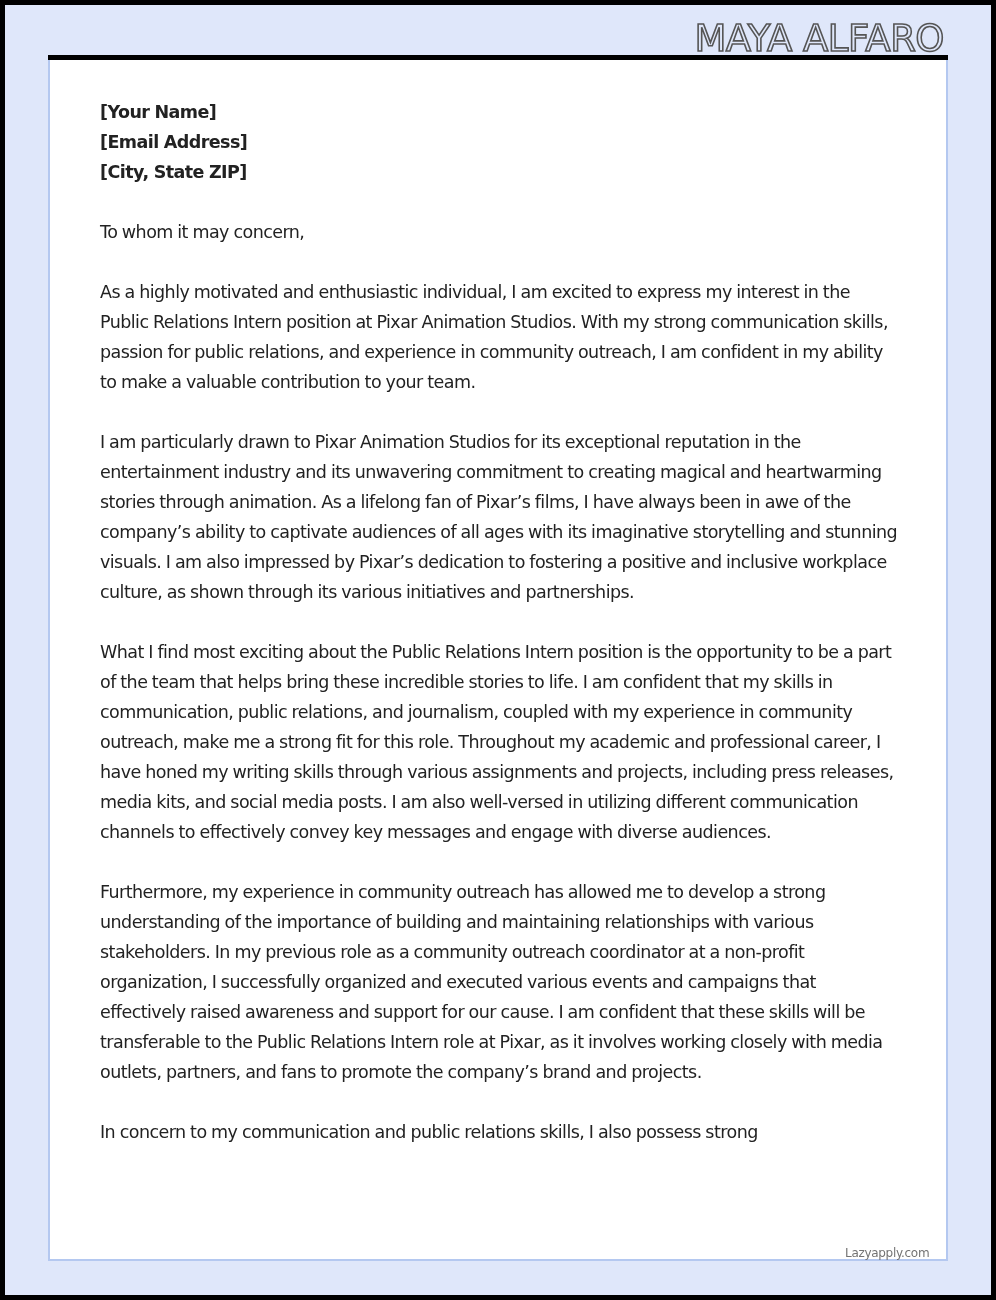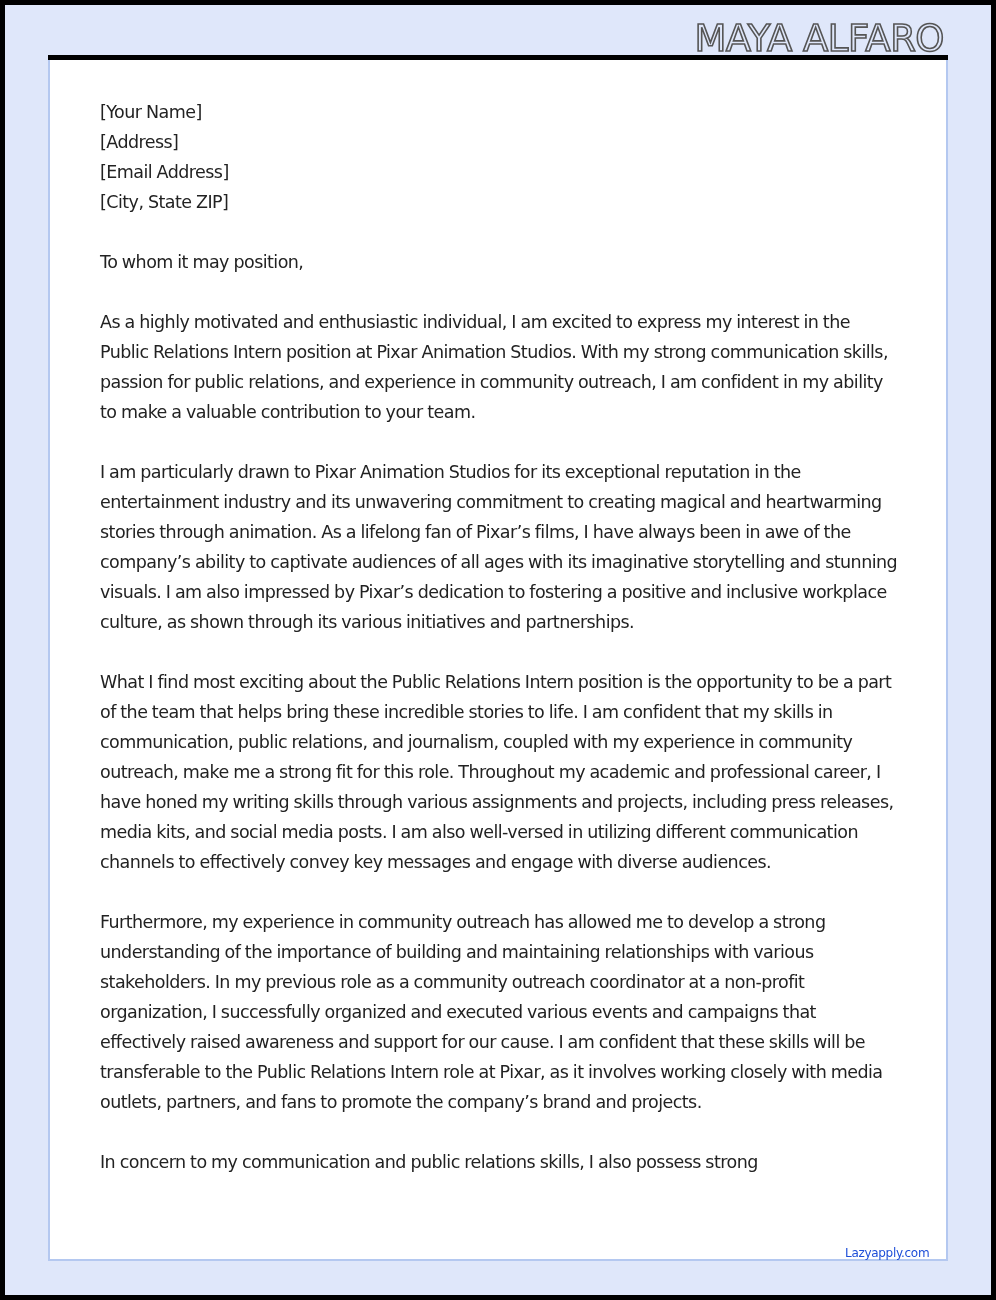--- a/index.html
+++ b/index.html
@@ -54,48 +54,47 @@
       top: 92px;
       width: 800px;
       font-family: "DejaVu Sans", sans-serif;
       font-size: 17.5px;
       line-height: 30px;
       color: #222;
       letter-spacing: -0.55px;
       word-spacing: -0.5px;
     }
     .content p { margin-bottom: 30px; }
-    .content .addr-line { display: block; }
+    .content .addr-line { display: block; font-weight: bold; }
     .watermark {
       position: absolute;
       left: 840px;
       top: 1241px;
       font-family: "DejaVu Sans", sans-serif;
       font-size: 12px;
-      color: #1d4ed8;
+      color: #737373;
       letter-spacing: -0.3px;
     }
   </style>
 </head>
 <body>
 
 <div class="frame">
   <div class="name-header">MAYA ALFARO</div>
 
   <div class="card"></div>
   <div class="card-topbar"></div>
 
   <div class="content">
     <p>
       <span class="addr-line">[Your Name]</span>
-      <span class="addr-line">[Address]</span>
       <span class="addr-line">[Email Address]</span>
       <span class="addr-line">[City, State ZIP]</span>
     </p>
-    <p>To whom it may position,</p>
+    <p>To whom it may concern,</p>
     <p>As a highly motivated and enthusiastic individual, I am excited to express my interest in the Public Relations Intern position at Pixar Animation Studios. With my strong communication skills, passion for public relations, and experience in community outreach, I am confident in my ability to make a valuable contribution to your team.</p>
     <p>I am particularly drawn to Pixar Animation Studios for its exceptional reputation in the entertainment industry and its unwavering commitment to creating magical and heartwarming stories through animation. As a lifelong fan of Pixar’s films, I have always been in awe of the company’s ability to captivate audiences of all ages with its imaginative storytelling and stunning visuals. I am also impressed by Pixar’s dedication to fostering a positive and inclusive workplace culture, as shown through its various initiatives and partnerships.</p>
     <p>What I find most exciting about the Public Relations Intern position is the opportunity to be a part of the team that helps bring these incredible stories to life. I am confident that my skills in communication, public relations, and journalism, coupled with my experience in community outreach, make me a strong fit for this role. Throughout my academic and professional career, I have honed my writing skills through various assignments and projects, including press releases, media kits, and social media posts. I am also well-versed in utilizing different communication channels to effectively convey key messages and engage with diverse audiences.</p>
     <p>Furthermore, my experience in community outreach has allowed me to develop a strong understanding of the importance of building and maintaining relationships with various stakeholders. In my previous role as a community outreach coordinator at a non-profit organization, I successfully organized and executed various events and campaigns that effectively raised awareness and support for our cause. I am confident that these skills will be transferable to the Public Relations Intern role at Pixar, as it involves working closely with media outlets, partners, and fans to promote the company’s brand and projects.</p>
     <p>In concern to my communication and public relations skills, I also possess strong</p>
   </div>
 
   <div class="watermark">Lazyapply.com</div>
 </div>
 

